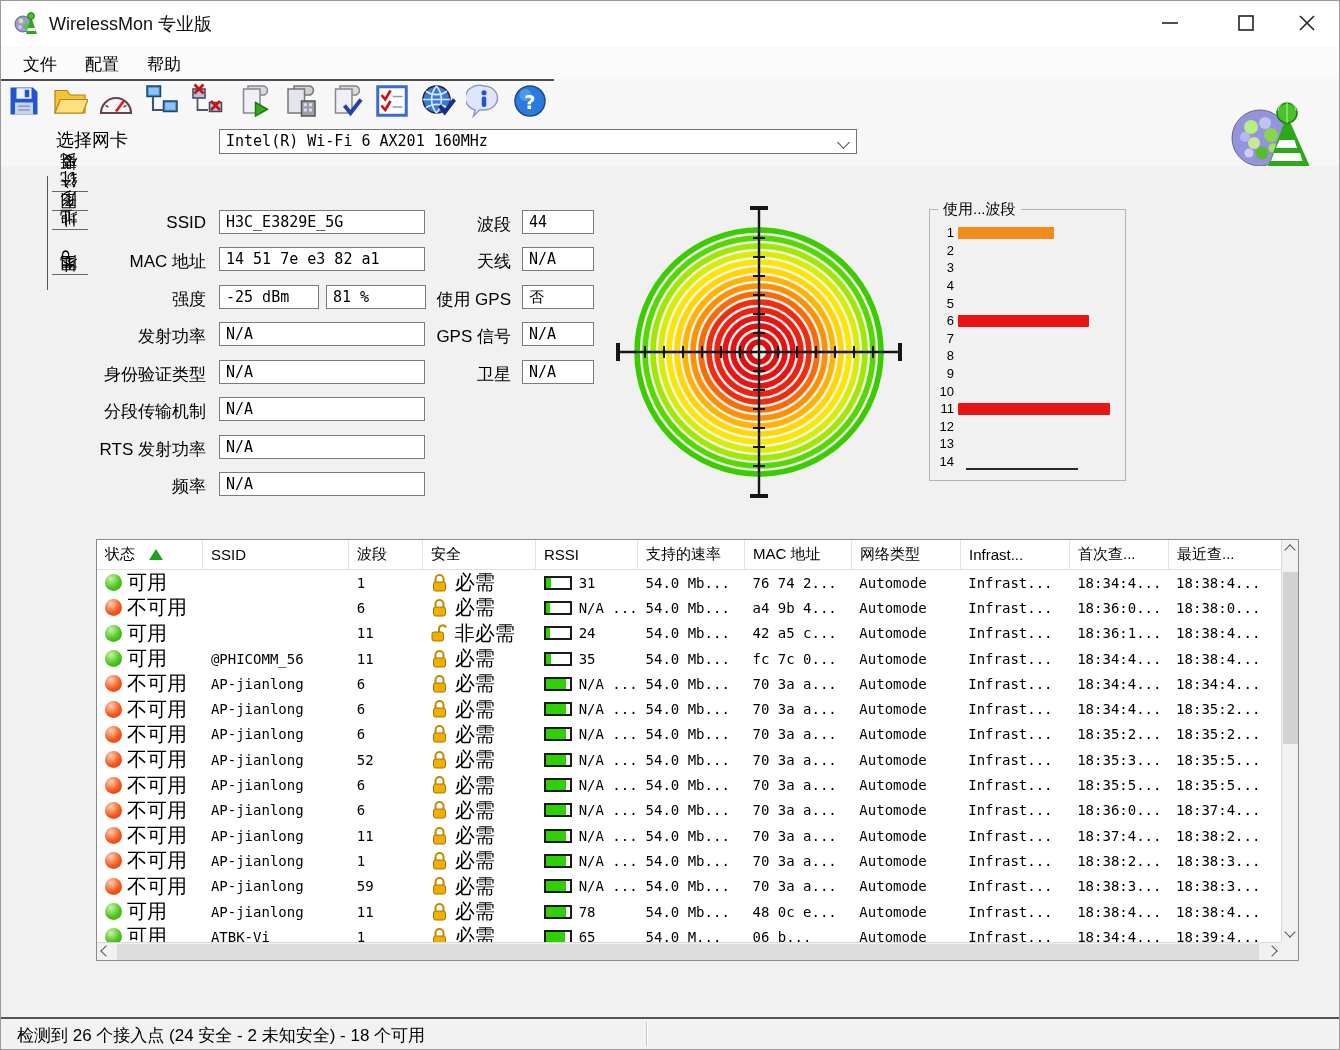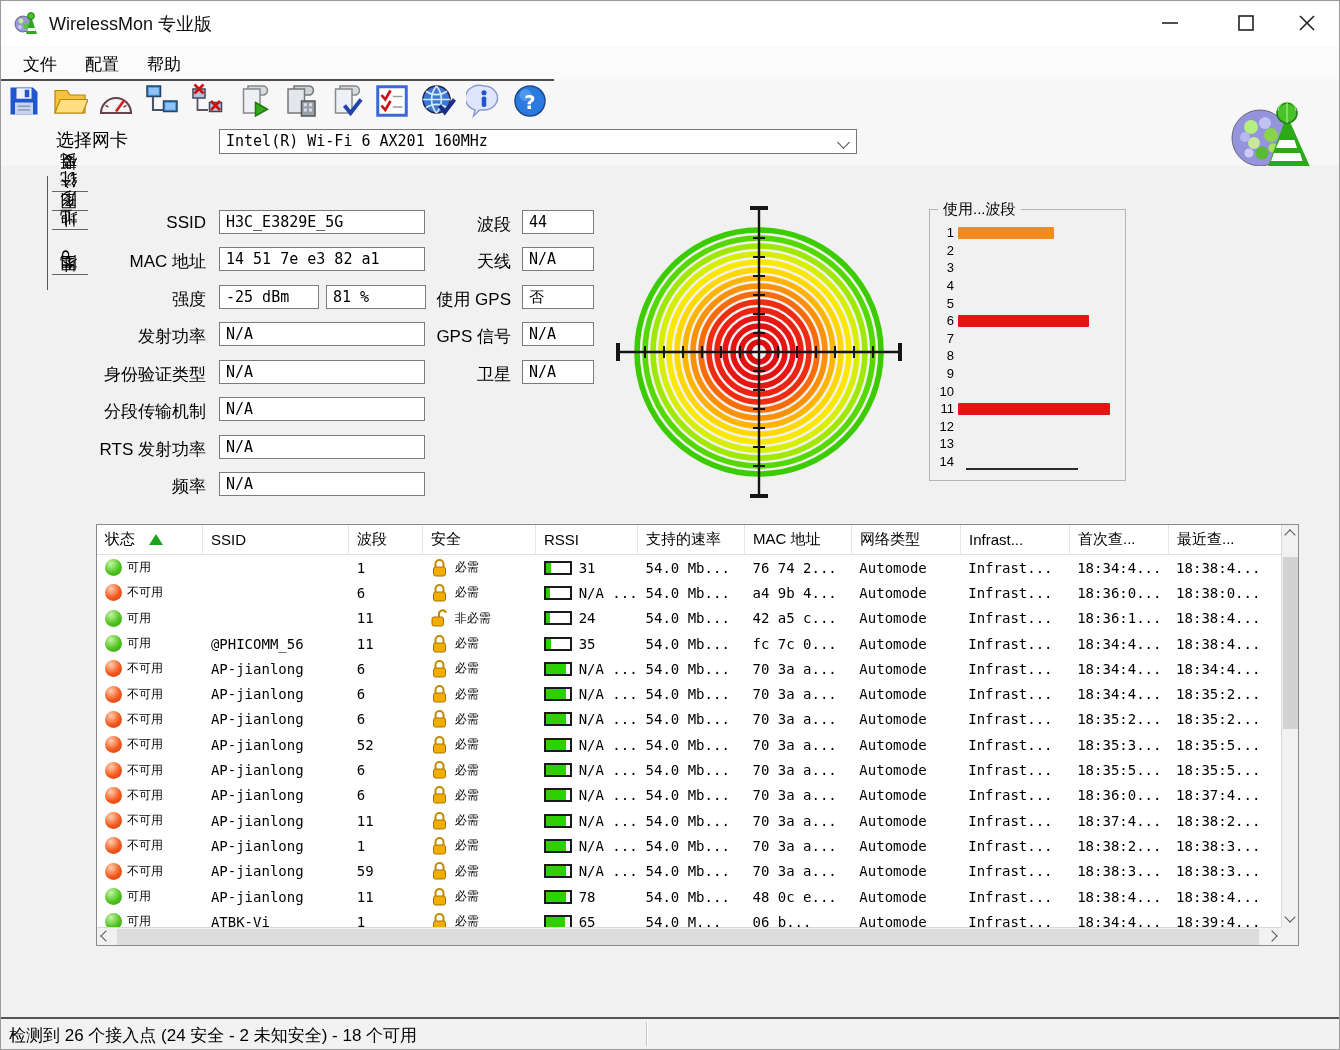--- a/index.html
+++ b/index.html
@@ -63,34 +63,34 @@
               border:1px solid #b4b4b4; background:#f1f1f1; }
   .groupbox .gb-title { position:absolute; top:-10px; left:8px; background:#f1f1f1;
                         padding:0 5px; font-size:15px; }
   .chan-rows { position:absolute; top:14px; left:6px; right:6px; }
   .chan-row { height:17.6px; display:flex; align-items:center; }
   .chan-num { width:22px; text-align:right; font-size:13px; padding-right:4px; }
   .chan-bar { height:12px; border-radius:1px; }
   .chan-axis { position:absolute; left:30px; width:112px; height:2px; background:#2a2a2a; }
 
   
-  .grid { position:absolute; left:95px; top:358px; width:1203px; height:422px;
+  .grid { position:absolute; left:95px; top:373px; width:1203px; height:422px;
           background:#fff; border:1px solid #8a8a8a; }
   .ghead { display:flex; height:30px; border-bottom:1px solid #e0e0e0; background:#fff;
            font-size:15px; align-items:center; }
   .hcell { height:100%; display:flex; align-items:center; padding-left:8px;
            border-right:1px solid #e4e4e4; overflow:hidden; white-space:nowrap; }
   .sort-tri { width:0; height:0; margin-left:14px;
               border-left:7px solid transparent; border-right:7px solid transparent;
               border-bottom:11px solid #1ea31e; }
   .gbody { position:absolute; top:30px; left:0; right:17px; bottom:0; overflow:hidden; }
   .trow { display:flex; height:25.3px; align-items:center; background:#fff; }
   .tcell { height:100%; display:flex; align-items:center; padding-left:8px;
            overflow:hidden; white-space:nowrap; }
-  .cjk { font-size:12px; }
+  .cjk { font-size:20px; }
   .mono { font:14px "DejaVu Sans Mono", monospace; }
   .ball { width:17px; height:17px; border-radius:50%; margin-right:5px; flex:none; }
   .ball.avail   { background:radial-gradient(circle at 35% 28%, #c8f4a8, #4ec41e 55%, #2f9e0e); }
   .ball.unavail { background:radial-gradient(circle at 35% 28%, #ffd0b0, #f4591e 55%, #d4380c); }
   .lock { width:17px; height:18px; margin-right:7px; flex:none; }
   .rbar { width:28px; height:14px; border:2px solid #1a1a1a; background:#fff; margin-right:7px;
           position:relative; flex:none; }
   .rfill { position:absolute; left:0; top:0; bottom:0; background:#2ed000; }
 
   
@@ -104,21 +104,21 @@
   .chev-down  { left:4px; bottom:6px; transform:rotate(-45deg); }
   .chev-left  { left:5px;  top:4px;   transform:rotate(45deg); }
   .chev-right { right:5px; top:4px;   transform:rotate(225deg); }
   .vthumb { position:absolute; left:1px; width:15px; top:32px; height:172px; background:#d2d2d2; }
   .hthumb { position:absolute; top:1px; height:16px; left:20px; right:22px; background:#dcdcdc; }
   .corner { position:absolute; right:0; bottom:0; width:17px; height:18px; background:#f1f1f1; }
 
   
   .statusbar { position:absolute; left:0; bottom:0; width:1340px; height:32px;
                background:#f2f2f2; border-top:2px solid #555; font-size:17px; }
-  .status-text { position:absolute; left:8px; top:5px; }
+  .status-text { position:absolute; left:16px; top:5px; }
   .status-sep { position:absolute; left:645px; top:3px; bottom:3px; width:1px;
                 background:#c6c6c6; box-shadow:1px 0 0 #fff; }
 </style>
 </head>
 <body>
 
 <div class="page">
 
   <div class="titlebar">
     <svg class="app-ico" viewBox="0 0 26 26">

